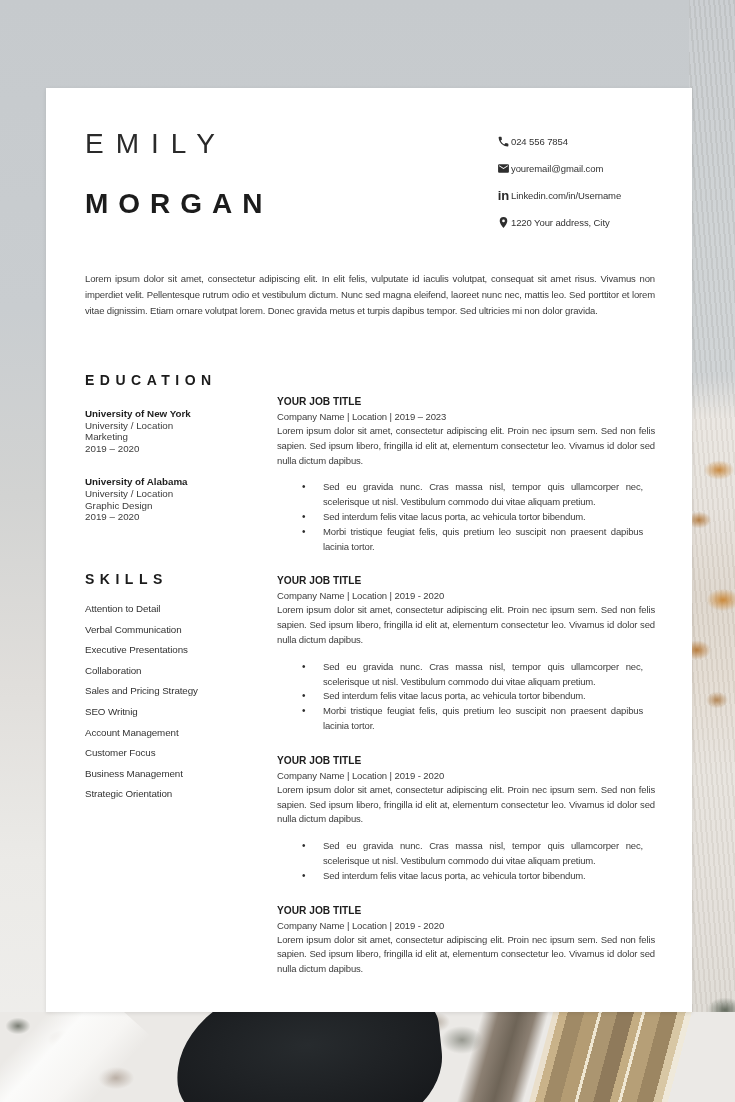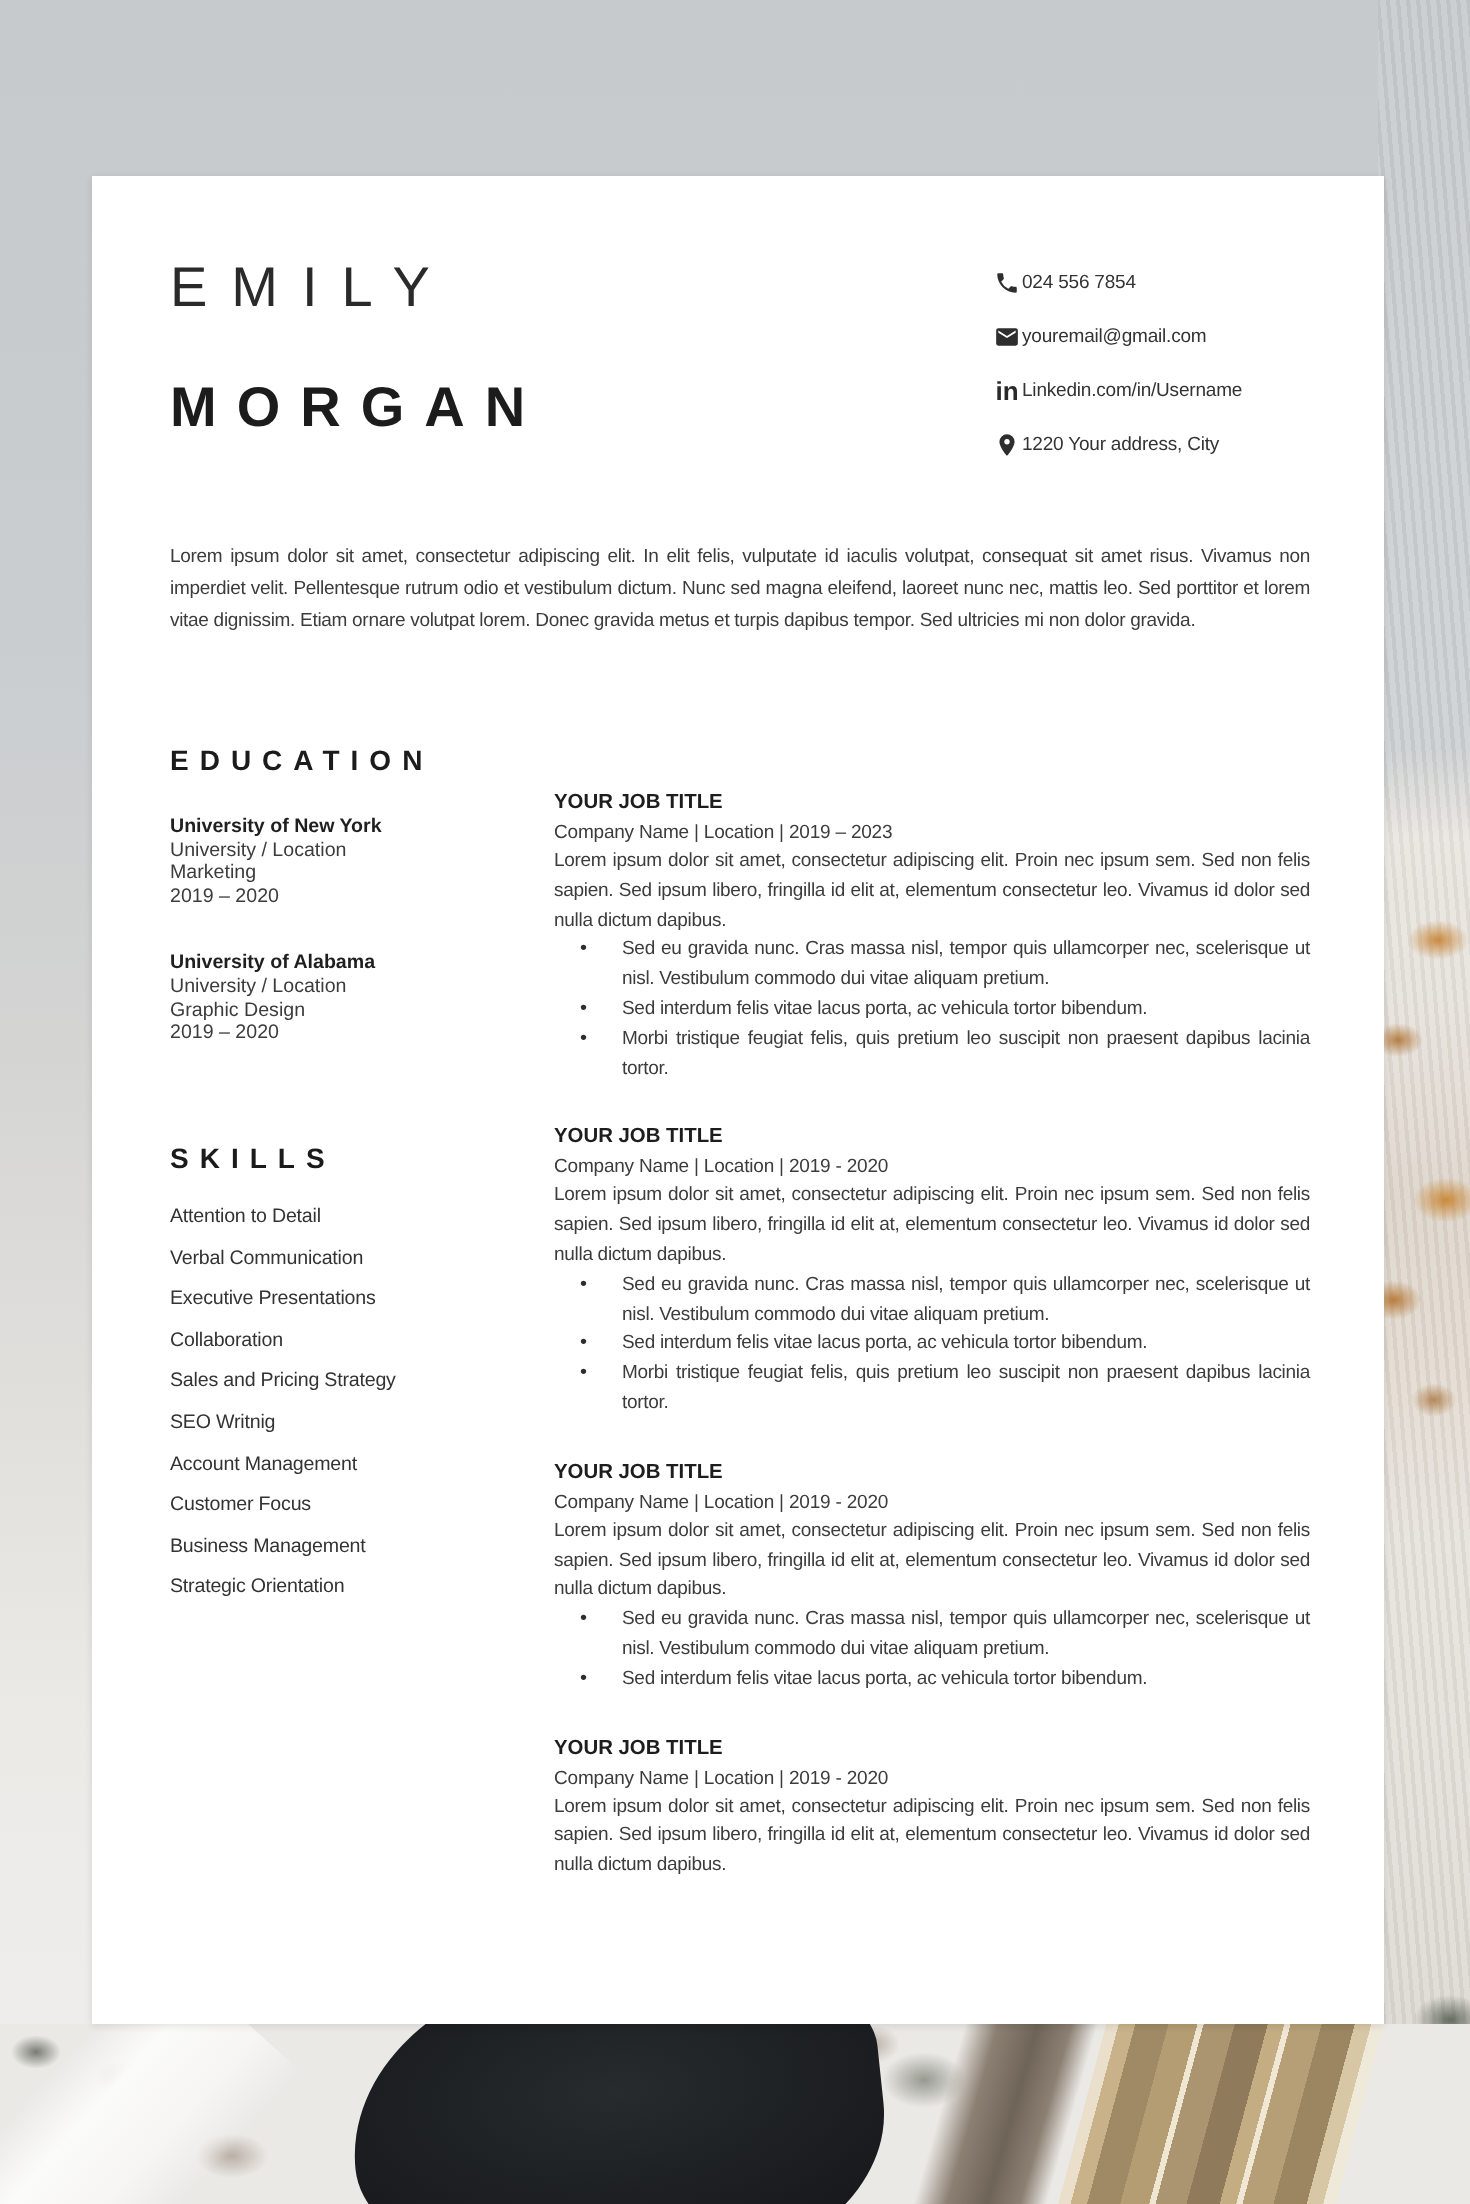--- a/index.html
+++ b/index.html
@@ -119,21 +119,21 @@
   .skills-list{margin:15px 0 0 0;padding:0;list-style:none;}
   .skill-item{font-size:9.8px;color:#333;line-height:11.8px;margin-bottom:8.8px;letter-spacing:-0.1px;}
   .job{margin-top:22px;margin-bottom:0;}
   .job + .job{margin-top:19px;}
   .job-title{margin:0;font-size:10.2px;font-weight:700;color:#1d1d1d;line-height:15px;letter-spacing:0;}
   .job-meta{font-size:9.5px;color:#3c3c3c;line-height:15px;letter-spacing:-0.1px;}
   .job-summary{
     margin:0;font-size:9.5px;color:#3c3c3c;line-height:14.8px;
     text-align:justify;letter-spacing:-0.15px;
   }
-  .job-bullets{margin:0;padding:0;list-style:none;}
+  .job-bullets{margin:12px;padding:0;list-style:none;}
   .job-bullet{
     position:relative;padding-left:34px;font-size:9.5px;color:#3c3c3c;
     line-height:14.8px;text-align:justify;letter-spacing:-0.15px;
   }
   .job-bullet::before{
     content:"•";position:absolute;left:13px;top:0;color:#2e2e2e;font-size:10px;
   }
 </style>
 </head>
 <body>

